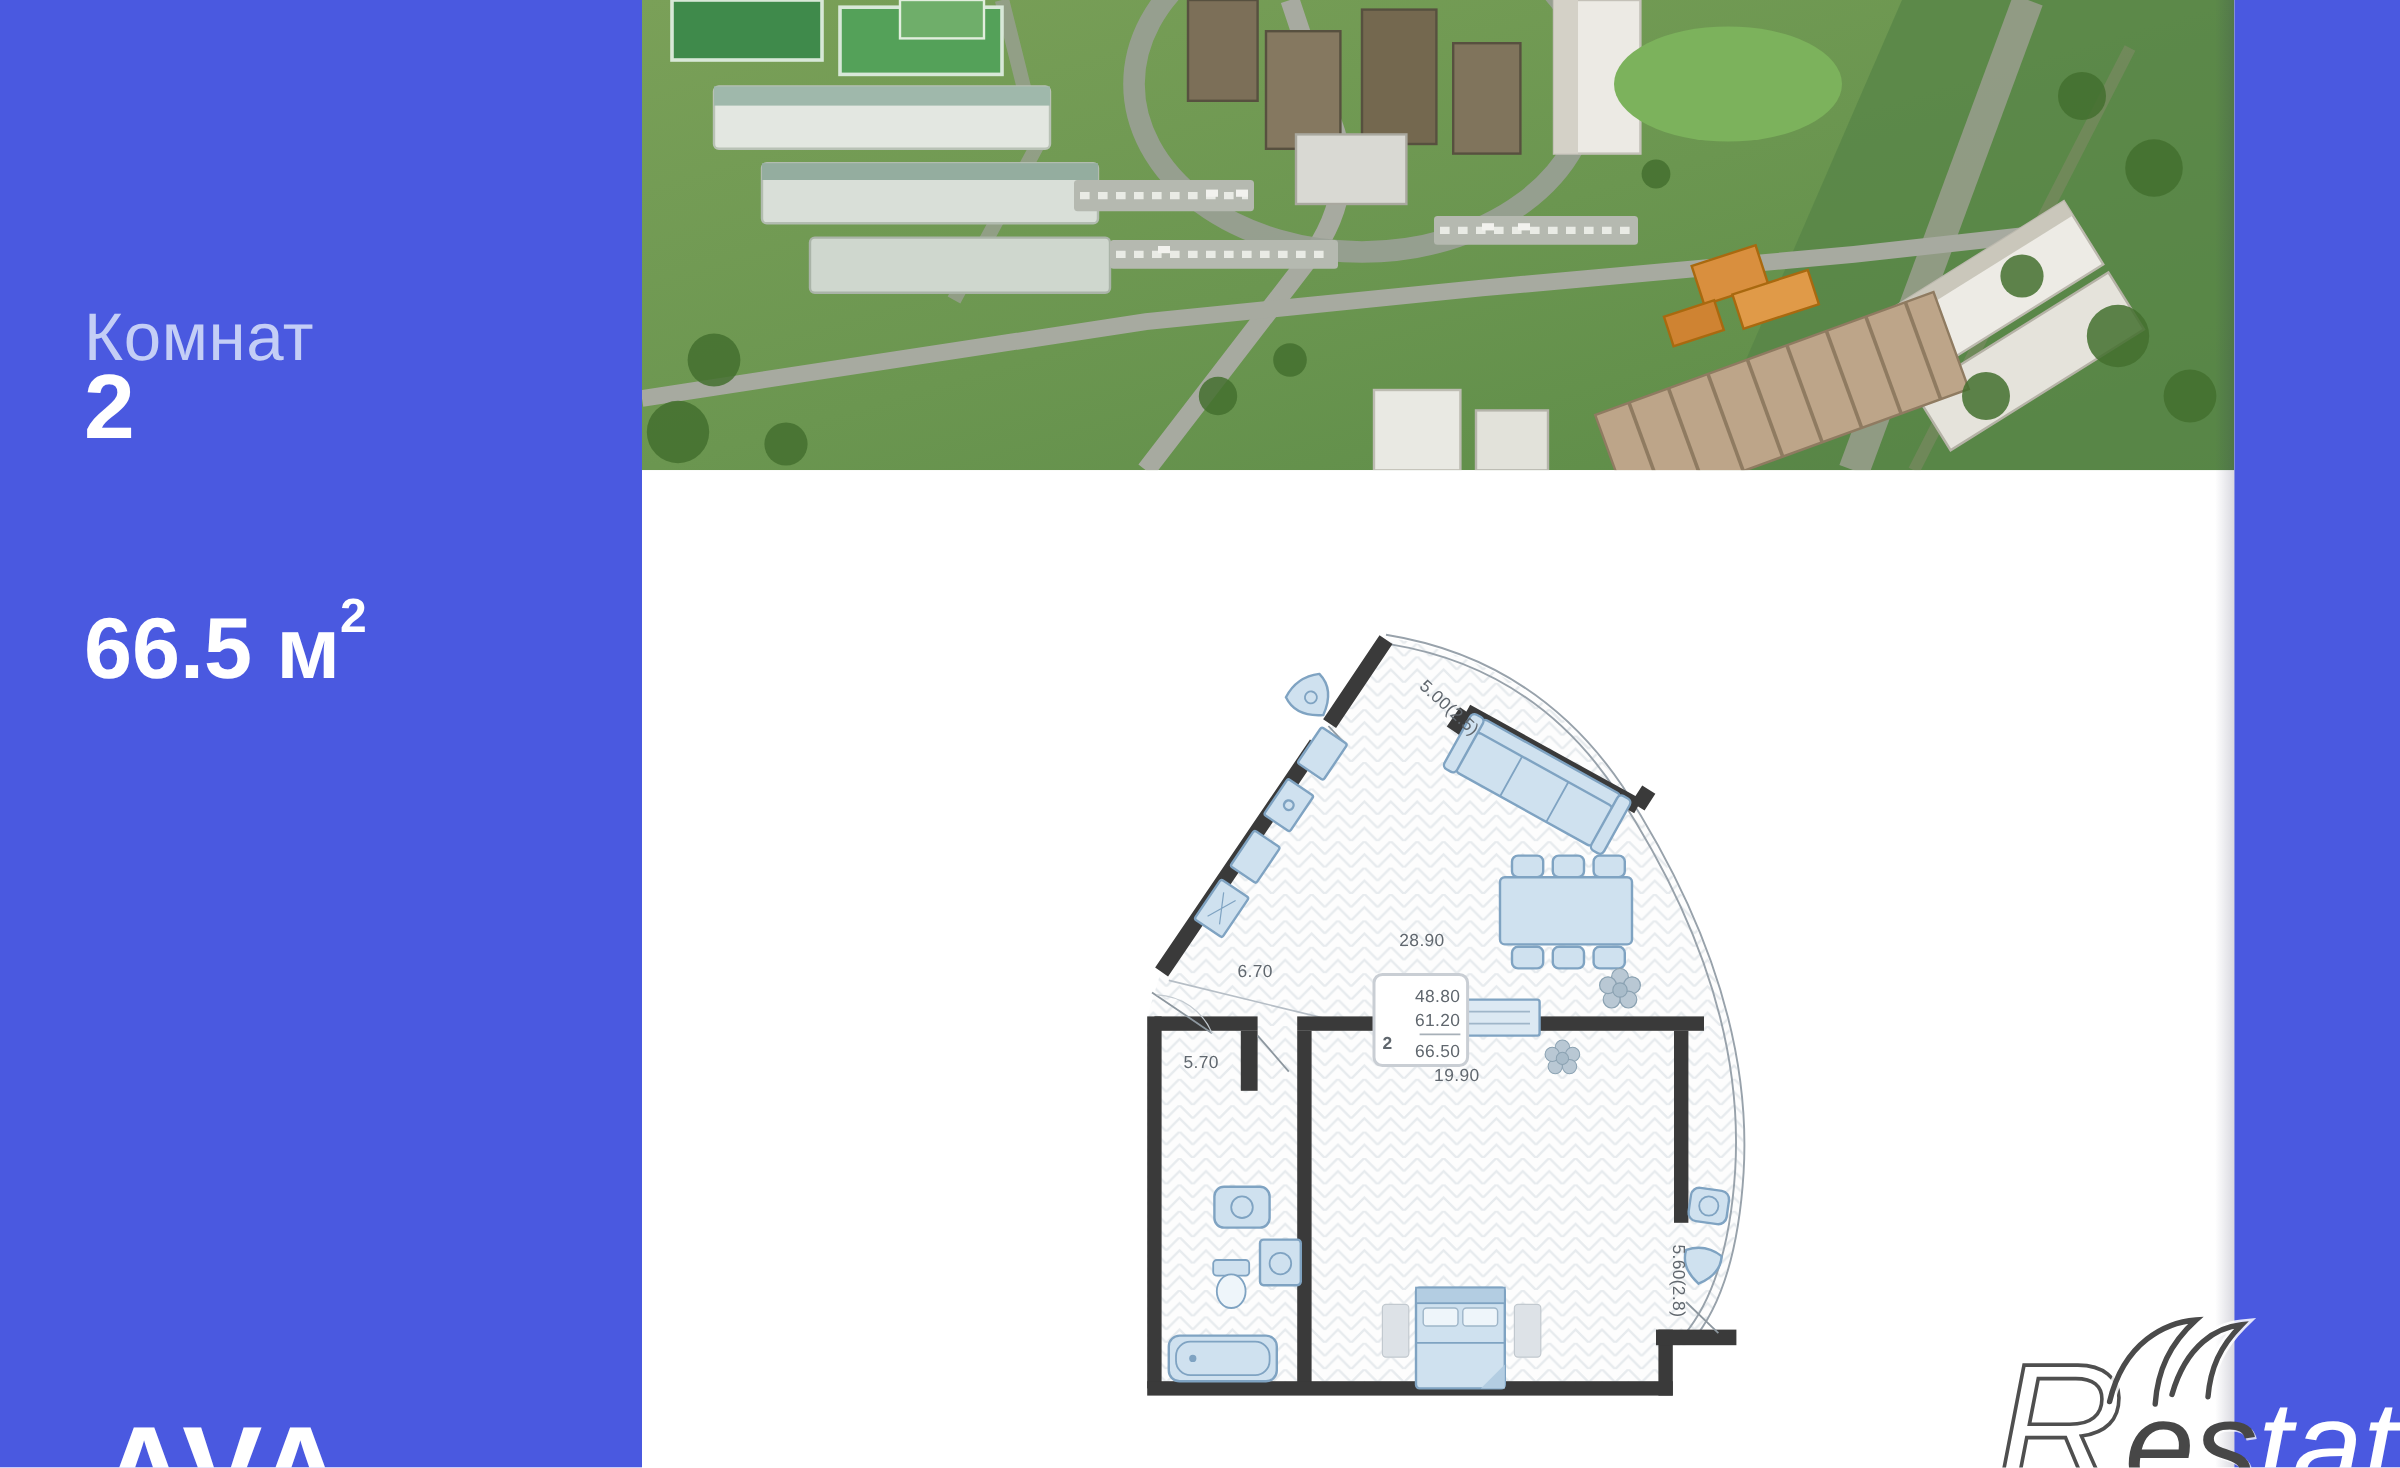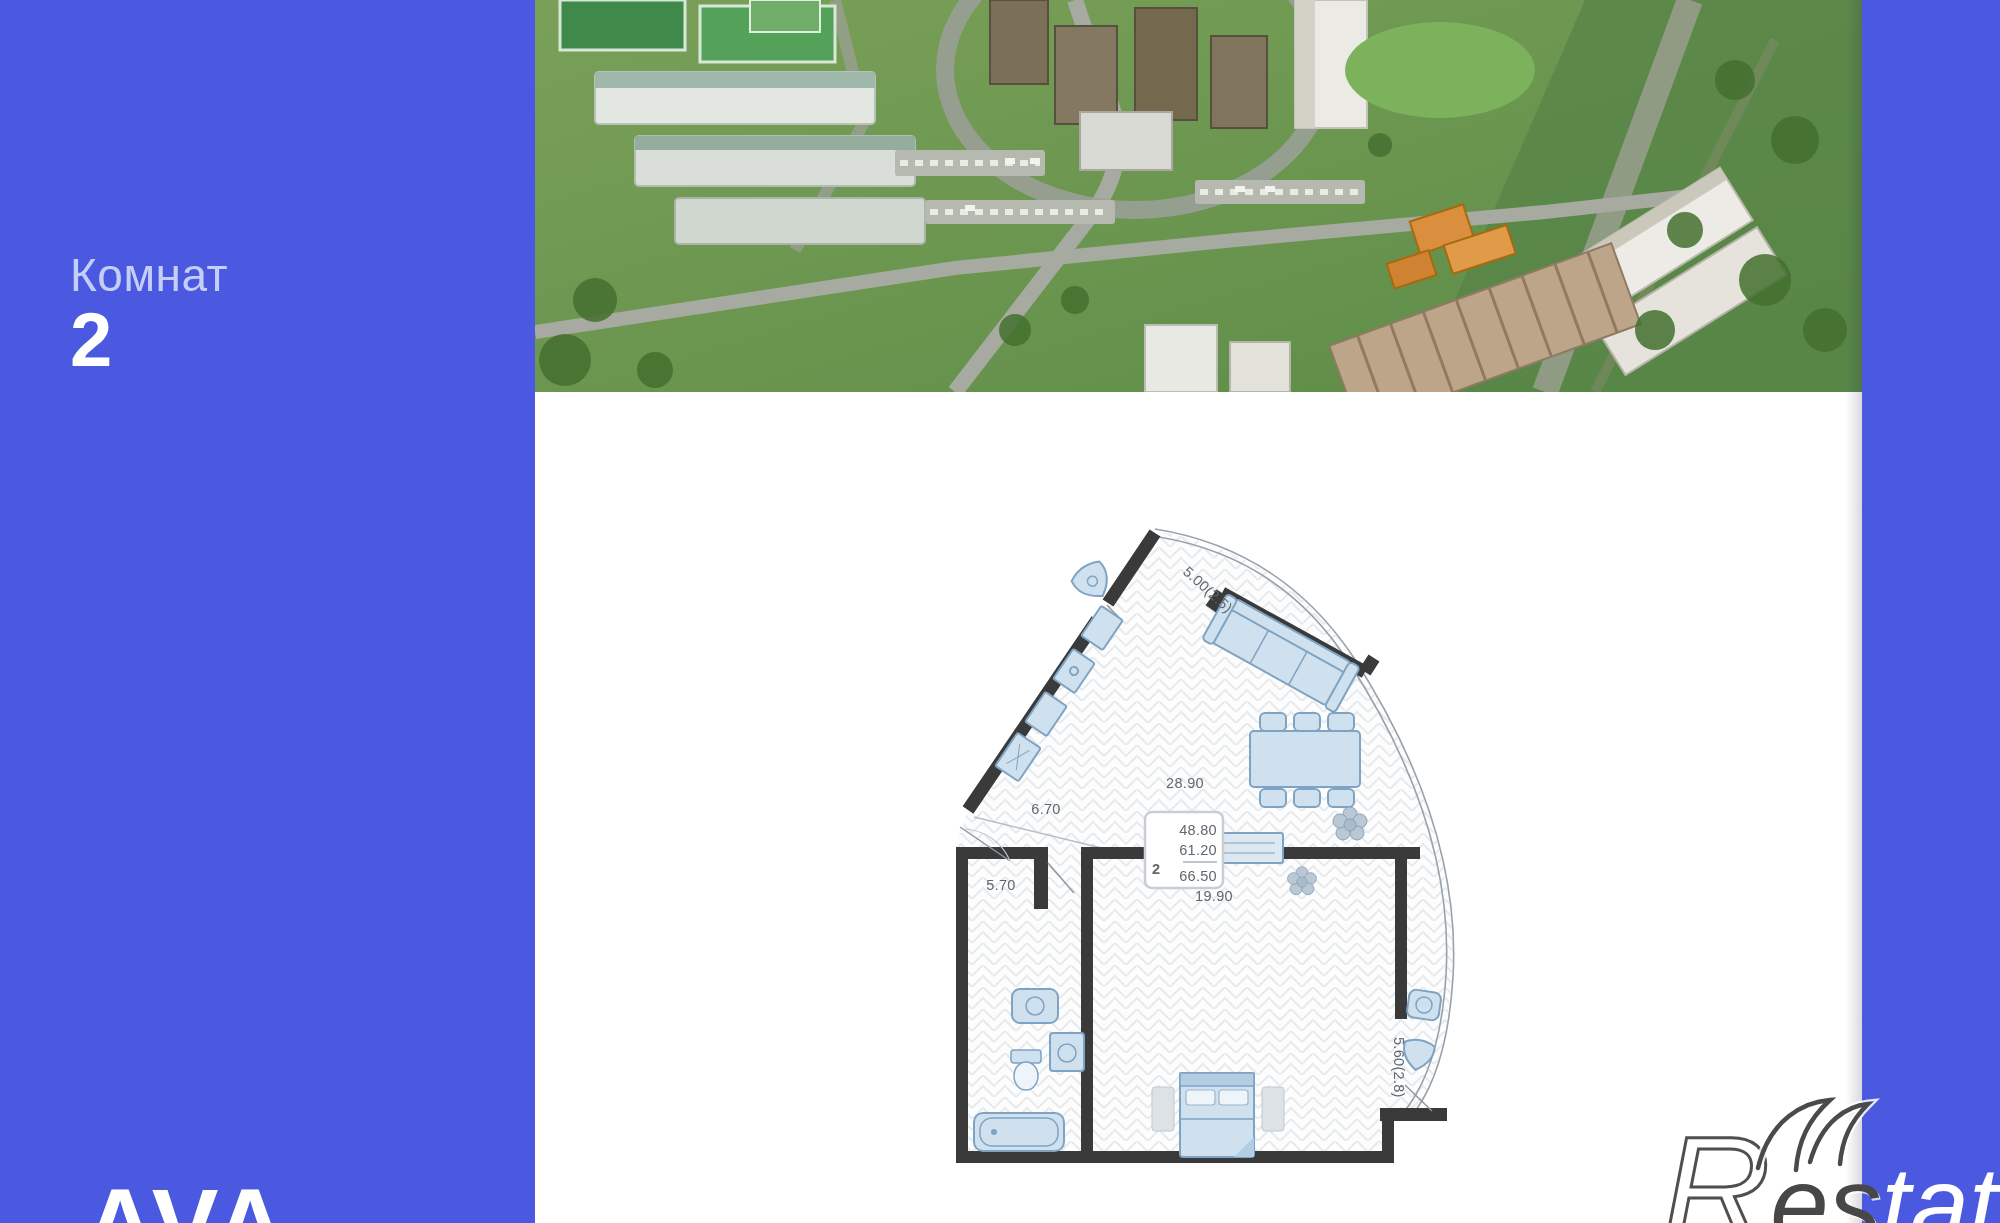--- a/index.html
+++ b/index.html
@@ -8,21 +8,21 @@
     background:#ffffff;font-family:"Liberation Sans",sans-serif;
   }
   .panel-left{position:absolute;left:0;top:0;width:535px;height:1223px;background:var(--accent,#4a59e0);}
   .panel-right{position:absolute;left:1862px;top:0;width:138px;height:1223px;background:var(--accent,#4a59e0);}
   .panel-right .edge-fade{position:absolute;left:-16px;top:0;width:16px;height:100%;
     background:linear-gradient(90deg,rgba(40,40,80,0),rgba(40,40,80,0.18));}
   .photo{position:absolute;left:535px;top:0;width:1327px;height:392px;overflow:hidden;}
   .photo svg{display:block;width:100%;height:100%;}
   .white-area{position:absolute;left:535px;top:392px;width:1327px;height:831px;background:#ffffff;}
   .meta{position:absolute;left:70px;white-space:nowrap;}
-  .meta-label{font-size:46px;color:#c4cef6;letter-spacing:.5px;}
+  .meta-label{font-size:56px;color:#c4cef6;letter-spacing:.5px;}
   .meta-value{font-size:76px;font-weight:bold;color:#ffffff;}
   .meta-area-value{font-size:72px;font-weight:bold;color:#ffffff;}
   .meta-area-value sup{font-size:40px;vertical-align:38px;}
   .brand{position:absolute;left:84px;top:1174px;font-size:100px;font-weight:800;
     color:#ffffff;letter-spacing:3px;line-height:1;}
   .plan{position:absolute;left:950px;top:525px;width:520px;height:640px;}
   .plan svg{display:block;width:100%;height:100%;overflow:visible;}
   .plan text{font-family:"Liberation Sans",sans-serif;fill:#60676e;font-size:14.5px;letter-spacing:.3px;}
   .watermark{position:absolute;left:1662px;top:1092px;white-space:nowrap;
     font-style:italic;font-size:105px;line-height:1.3;z-index:5;}
@@ -31,20 +31,21 @@
   .wm-es{color:#474747;text-shadow:1.5px 1.5px 0 rgba(255,255,255,0.75);}
   .wm-tate{color:#ffffff;}
   .wm-swirls{position:absolute;left:88px;top:4px;width:140px;height:80px;}
 </style>
 </head>
 <body style="--accent: #4a59e0;">
 
 <div class="panel-left">
   <div class="meta meta-label" style="top:248px">Комнат</div>
   <div class="meta meta-value" style="top:296px">2</div>
+  <div class="meta meta-area-value" style="top:492px"><span>66.5</span>&nbsp;<span>м</span><sup>2</sup></div>
   <div class="brand">AVA</div>
 </div>
 
 <div class="photo">
   <svg viewBox="0 0 1327 392" preserveAspectRatio="none">
     <defs>
       <linearGradient id="pg" x1="0" y1="0" x2="1" y2="1">
         <stop offset="0" stop-color="#7aa058"></stop>
           <stop offset="0.5" stop-color="#6b9650"></stop>
           <stop offset="1" stop-color="#5a8a46"></stop>

